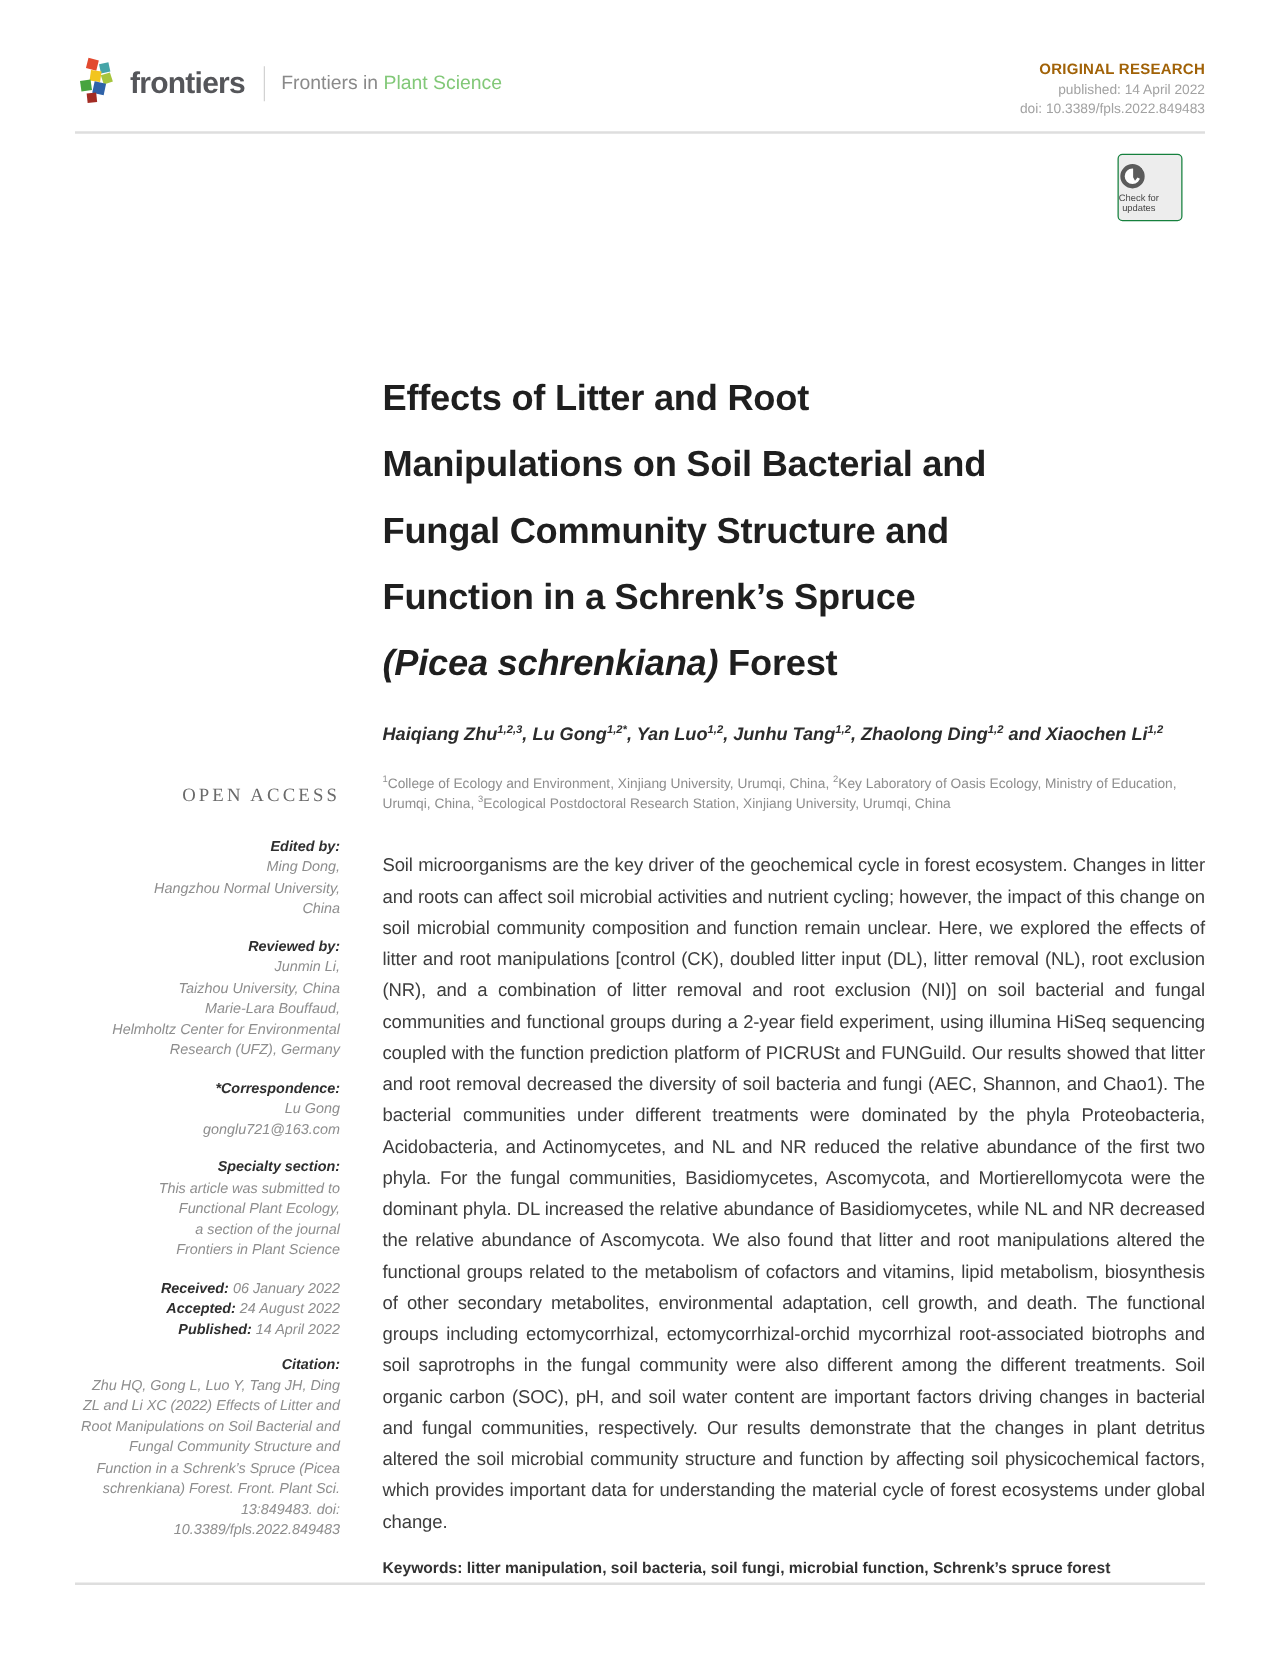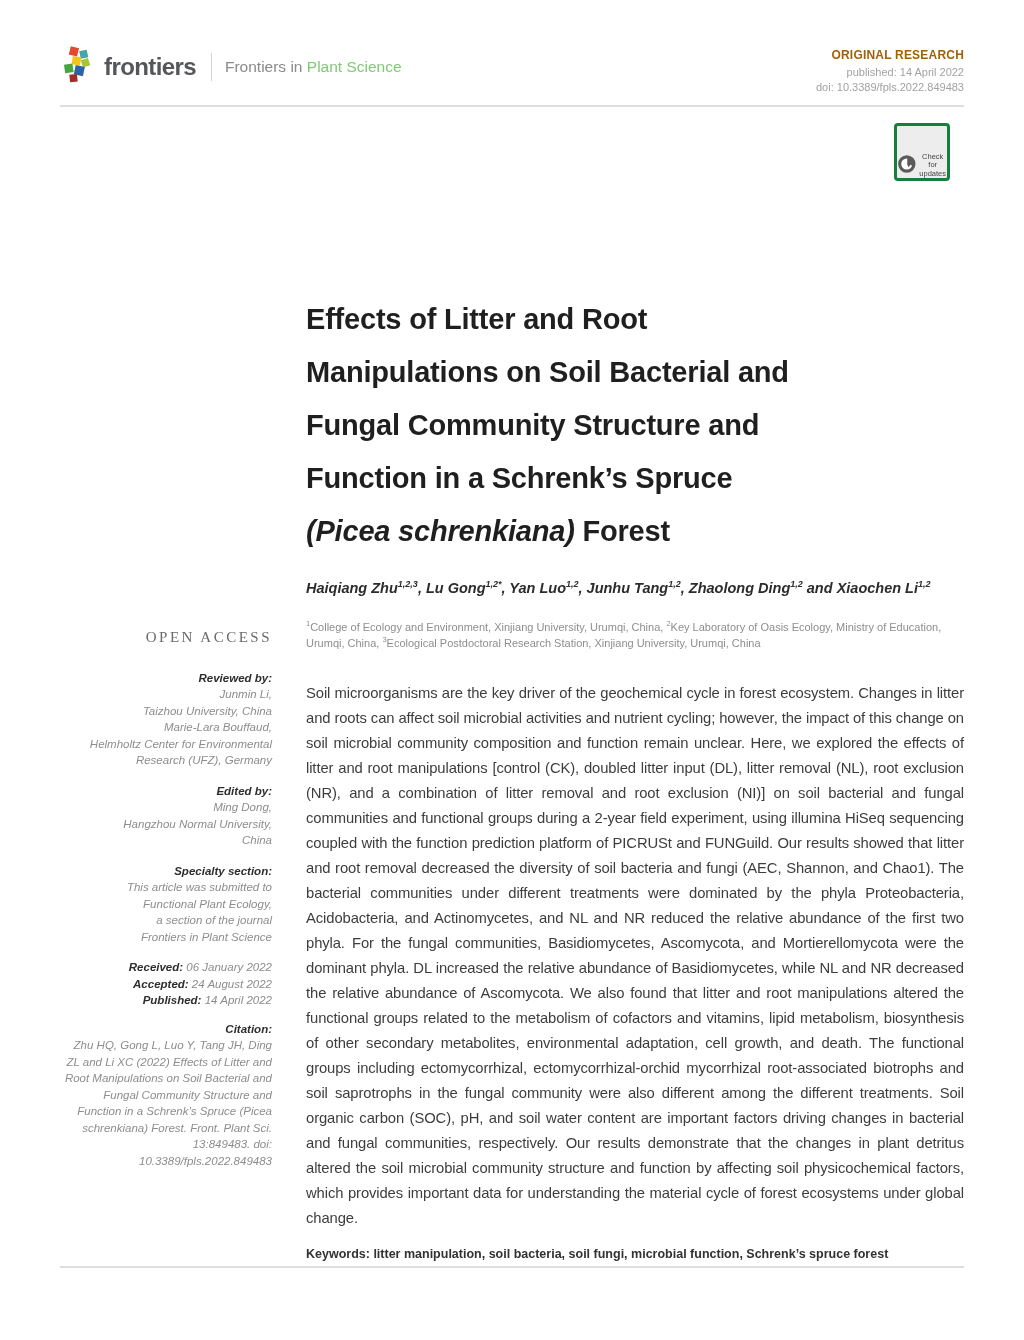--- a/index.html
+++ b/index.html
@@ -15,22 +15,22 @@
   .vdiv{width:1px;height:28px;background:#d2d2d2;margin:0 13px 0 15px;}
   .jtext{font-size:15.5px;color:#8a8a8a;}
   .jname{color:#82c878;}
   .hdr-right{text-align:right;}
   .article-type{font-size:12px;font-weight:bold;color:#a16207;letter-spacing:0.2px;margin-bottom:3px;}
   .pub-line,.doi-line{font-size:11px;color:#a2a2a2;line-height:15px;}
   .hdr-rule{position:absolute;top:105px;left:60px;width:904px;border-top:2px solid #dedede;}
 
   
   .check-badge{position:absolute;top:123px;left:894px;width:50px;height:52px;
-       background:#ededed;border:3px solid #15803d;border-radius:4px;display:flex;
-       flex-direction:row;align-items:flex-end;justify-content:center;cursor:pointer;}
+       background:#ededed;border:1px solid #15803d;border-radius:4px;display:flex;
+       flex-direction:column;align-items:flex-start;justify-content:center;cursor:pointer;}
   .cb-icon{width:24px;height:24px;margin-bottom:2px;}
   .cb-text{font-size:7.5px;line-height:8.5px;color:#464646;text-align:center;}
 
   
   .columns{position:absolute;top:107px;left:60px;width:904px;display:flex;align-items:flex-start;}
   .sidebar{width:212px;margin-top:522px;text-align:right;font-style:italic;
        font-size:11.5px;line-height:16.5px;color:#8d8d8d;}
   .main{width:658px;margin-left:34px;margin-top:186px;}
 
   
@@ -100,34 +100,39 @@
       <span>updates</span>
     </div>
   </div>
 
   <div class="columns">
 
     <aside class="sidebar">
       <div class="oa">OPEN ACCESS</div>
 
       <div class="sb-block">
+        <div class="sb-label">Edited by:</div>
+        <div class="sb-line">Ming Dong,</div>
+        <div class="sb-line">Hangzhou Normal University,</div>
+        <div class="sb-line">China</div>
+      </div>
+
+      <div class="sb-block">
         <div class="sb-label">Reviewed by:</div>
         <div class="sb-line">Junmin Li,</div>
         <div class="sb-line">Taizhou University, China</div>
         <div class="sb-line">Marie-Lara Bouffaud,</div>
         <div class="sb-line">Helmholtz Center for Environmental Research (UFZ), Germany</div>
       </div>
 
       <div class="sb-block">
-        <div class="sb-label">Edited by:</div>
-        <div class="sb-line">Ming Dong,</div>
-        <div class="sb-line">Hangzhou Normal University,</div>
-        <div class="sb-line">China</div>
+        <div class="sb-label">*Correspondence:</div>
+        <div class="sb-line">Lu Gong</div>
+        <div class="sb-line">gonglu721@163.com</div>
       </div>
-
 
       <div class="sb-block">
         <div class="sb-label">Specialty section:</div>
         <div class="sb-line">This article was submitted to</div>
         <div class="sb-line">Functional Plant Ecology,</div>
         <div class="sb-line">a section of the journal</div>
         <div class="sb-line">Frontiers in Plant Science</div>
       </div>
 
       <div class="sb-block sb-meta">

